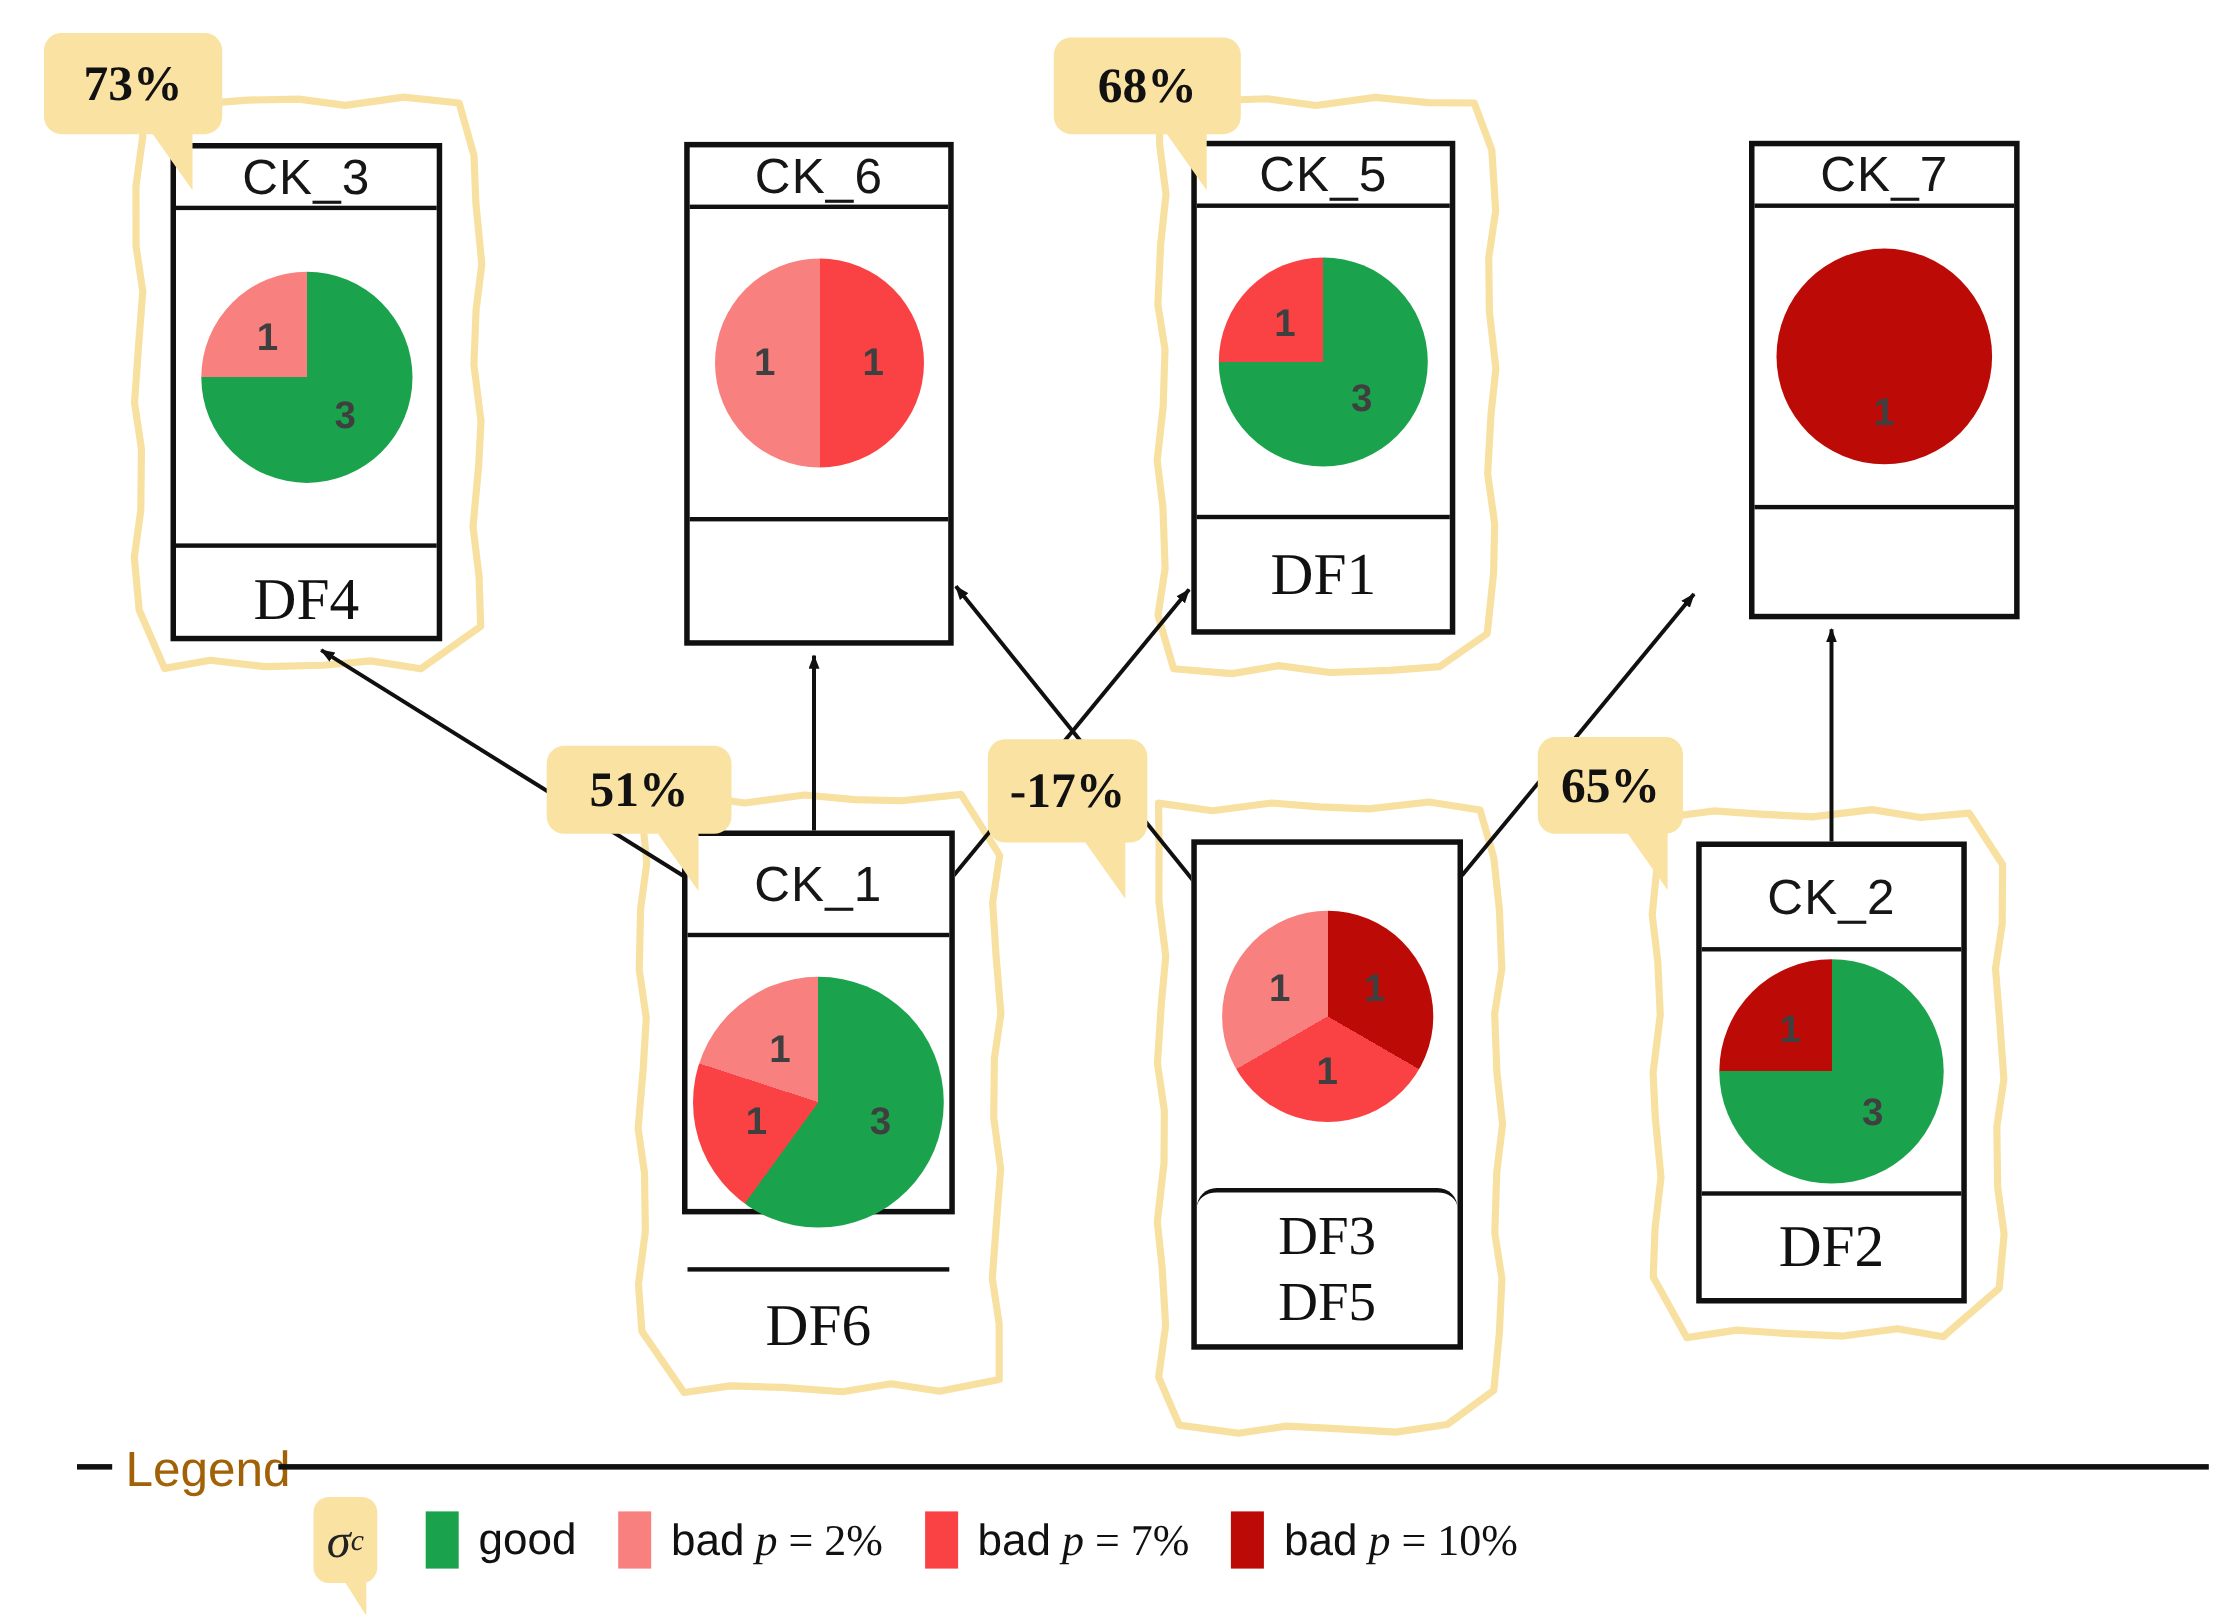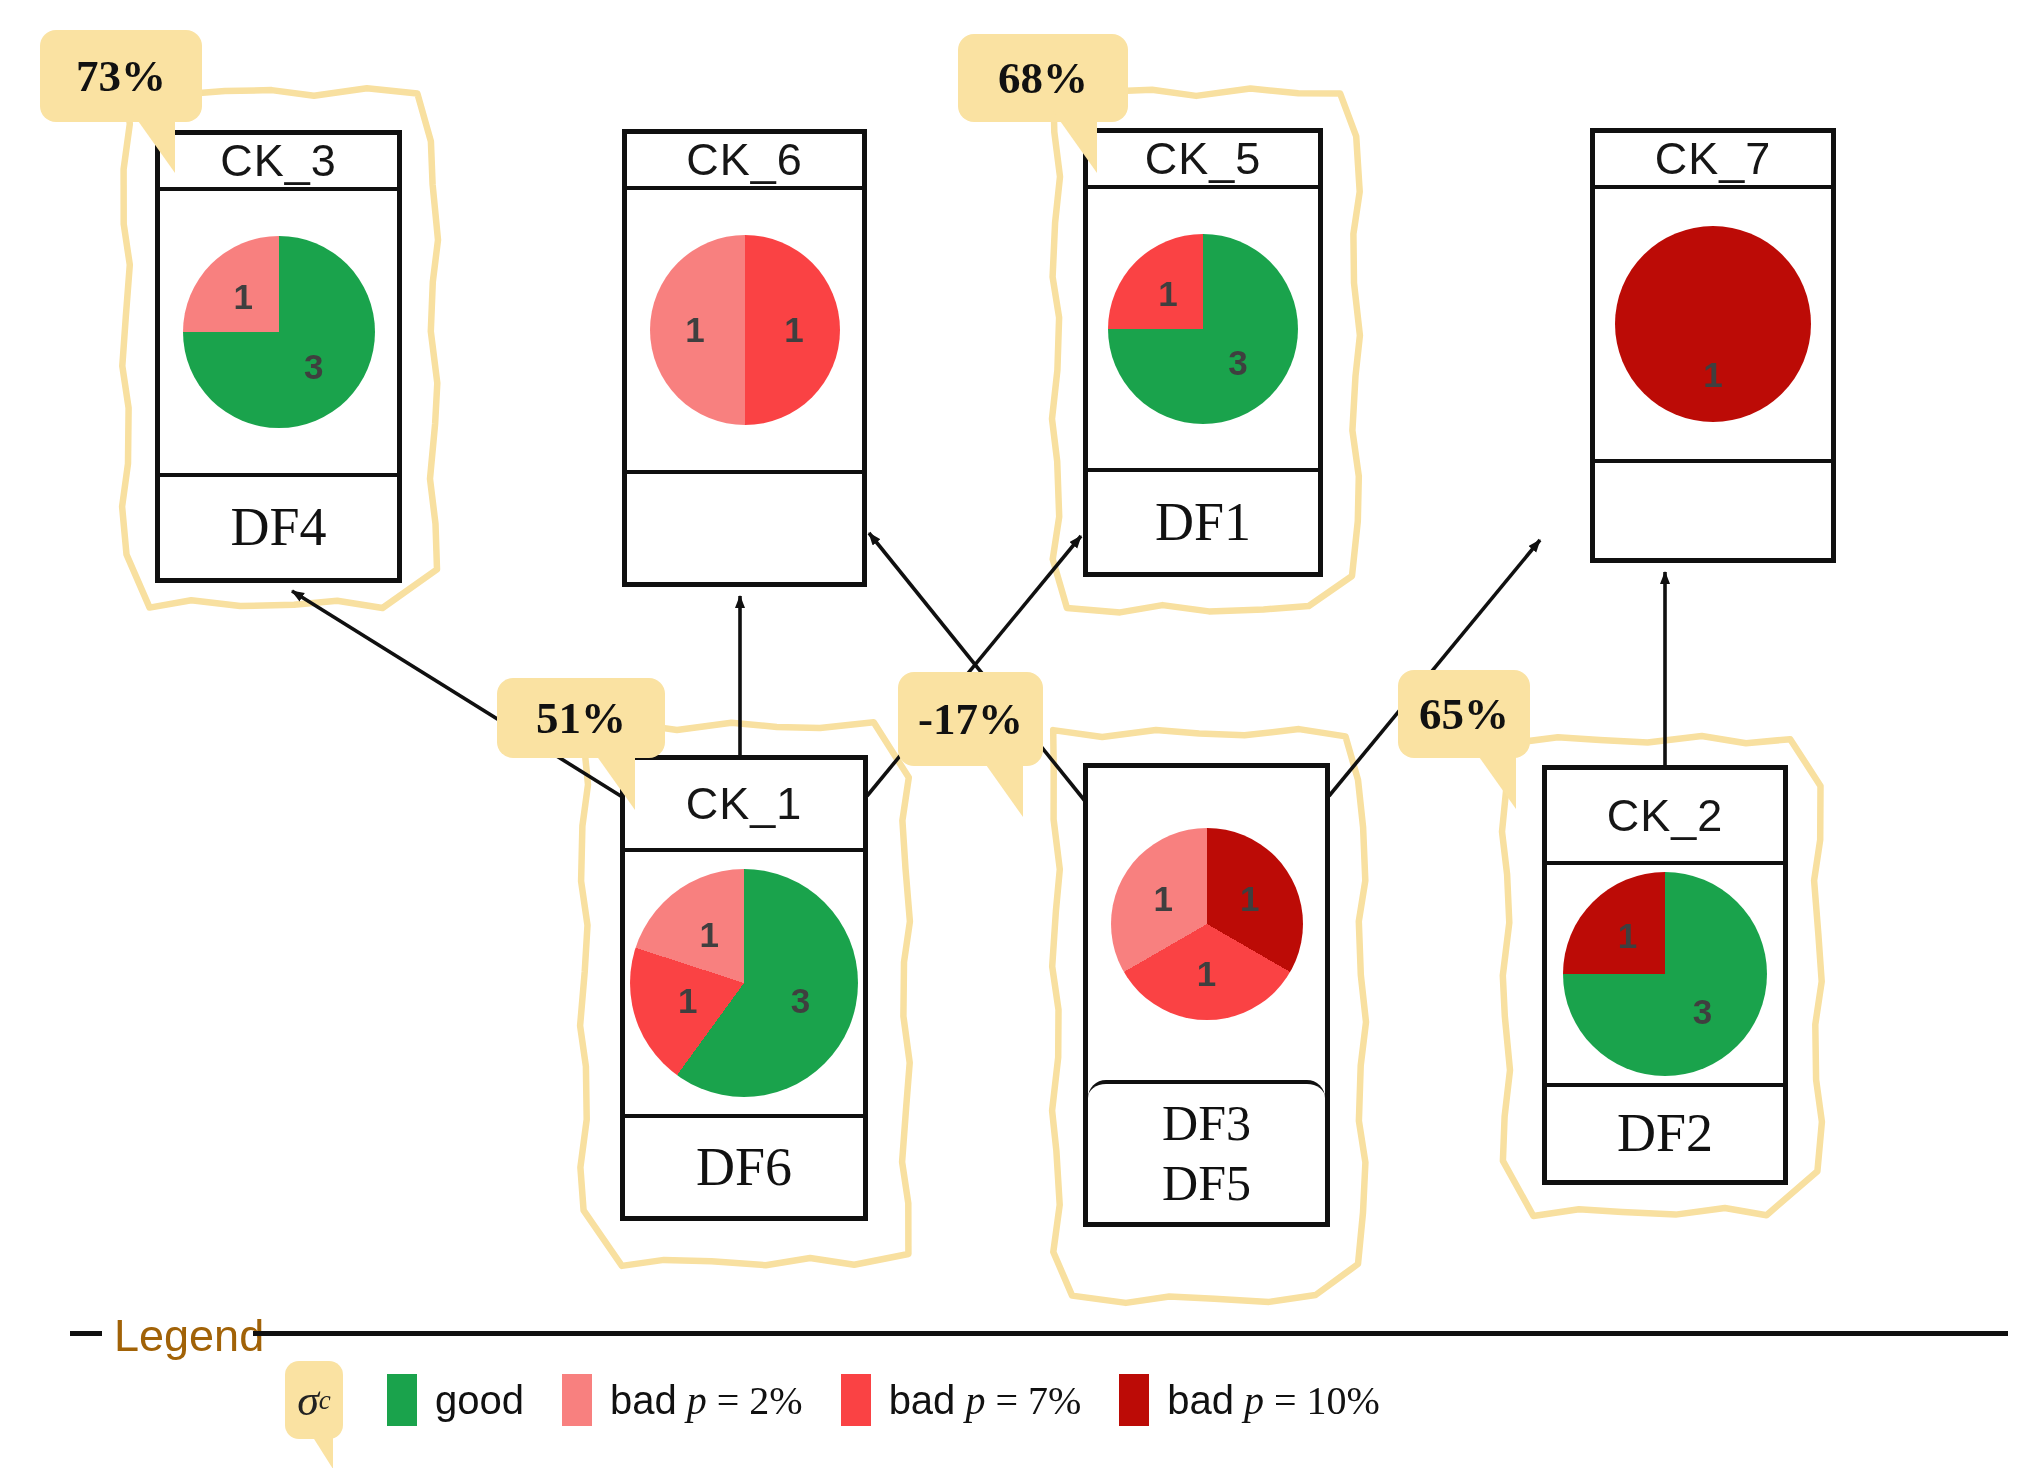--- a/index.html
+++ b/index.html
@@ -71,21 +71,21 @@
   </svg>
 
   <div class="node" style="left:155px;top:130px;width:247px;height:453px;">
     <div class="node-title">CK_3</div>
     <div class="pie-wrap">
         <div class="pie" style="width: 192px; height: 192px; background: conic-gradient(rgb(26, 163, 76) 0deg, rgb(26, 163, 76) 270deg, rgb(248, 128, 127) 270deg, rgb(248, 128, 127) 360deg);">
           <span class="pie-num" style="left: 131.299px; top: 131.299px;">3</span>
           <span class="pie-num" style="left: 60.7012px; top: 60.7012px;">1</span>
         </div>
       </div>
-    <div class="node-footer" style="height:105px;">
+    <div class="node-footer" style="height:84px;justify-content:flex-end;">
       <div>DF4</div>
     </div>
   </div>
 
   <div class="node" style="left:622px;top:129px;width:245px;height:458px;">
     <div class="node-title">CK_6</div>
     <div class="pie-wrap">
         <div class="pie" style="width: 190px; height: 190px; background: conic-gradient(rgb(250, 66, 68) 0deg, rgb(250, 66, 68) 180deg, rgb(248, 128, 127) 180deg, rgb(248, 128, 127) 360deg);">
           <span class="pie-num" style="left: 144.4px; top: 95px;">1</span>
           <span class="pie-num" style="left: 45.6px; top: 95px;">1</span>
@@ -110,21 +110,21 @@
   <div class="node" style="left:1542px;top:128px;width:246px;height:435px;margin-left:48px;">
     <div class="node-title">CK_7</div>
     <div class="pie-wrap">
         <div class="pie" style="width: 196px; height: 196px; background: rgb(188, 11, 6);">
           <span class="pie-num" style="left: 98px; top: 148.96px;">1</span>
         </div>
       </div>
     <div class="node-footer" style="height:99px;"></div>
   </div>
 
-  <div class="node" style="left:620px;top:755px;width:248px;height:466px;">
+  <div class="node" style="left:620px;top:755px;width:248px;height:349px;gap:36px;">
     <div class="node-title" style="height:92px;">CK_1</div>
     <div class="pie-wrap">
         <div class="pie" style="width: 228px; height: 228px; background: conic-gradient(rgb(26, 163, 76) 0deg, rgb(26, 163, 76) 216deg, rgb(250, 66, 68) 216deg, rgb(250, 66, 68) 288deg, rgb(248, 128, 127) 288deg, rgb(248, 128, 127) 360deg);">
           <span class="pie-num" style="left: 170.379px; top: 132.319px;">3</span>
           <span class="pie-num" style="left: 57.6214px; top: 132.319px;">1</span>
           <span class="pie-num" style="left: 79.1561px; top: 66.0415px;">1</span>
         </div>
       </div>
     <div class="node-footer" style="height:102px;">
       <div>DF6</div>

